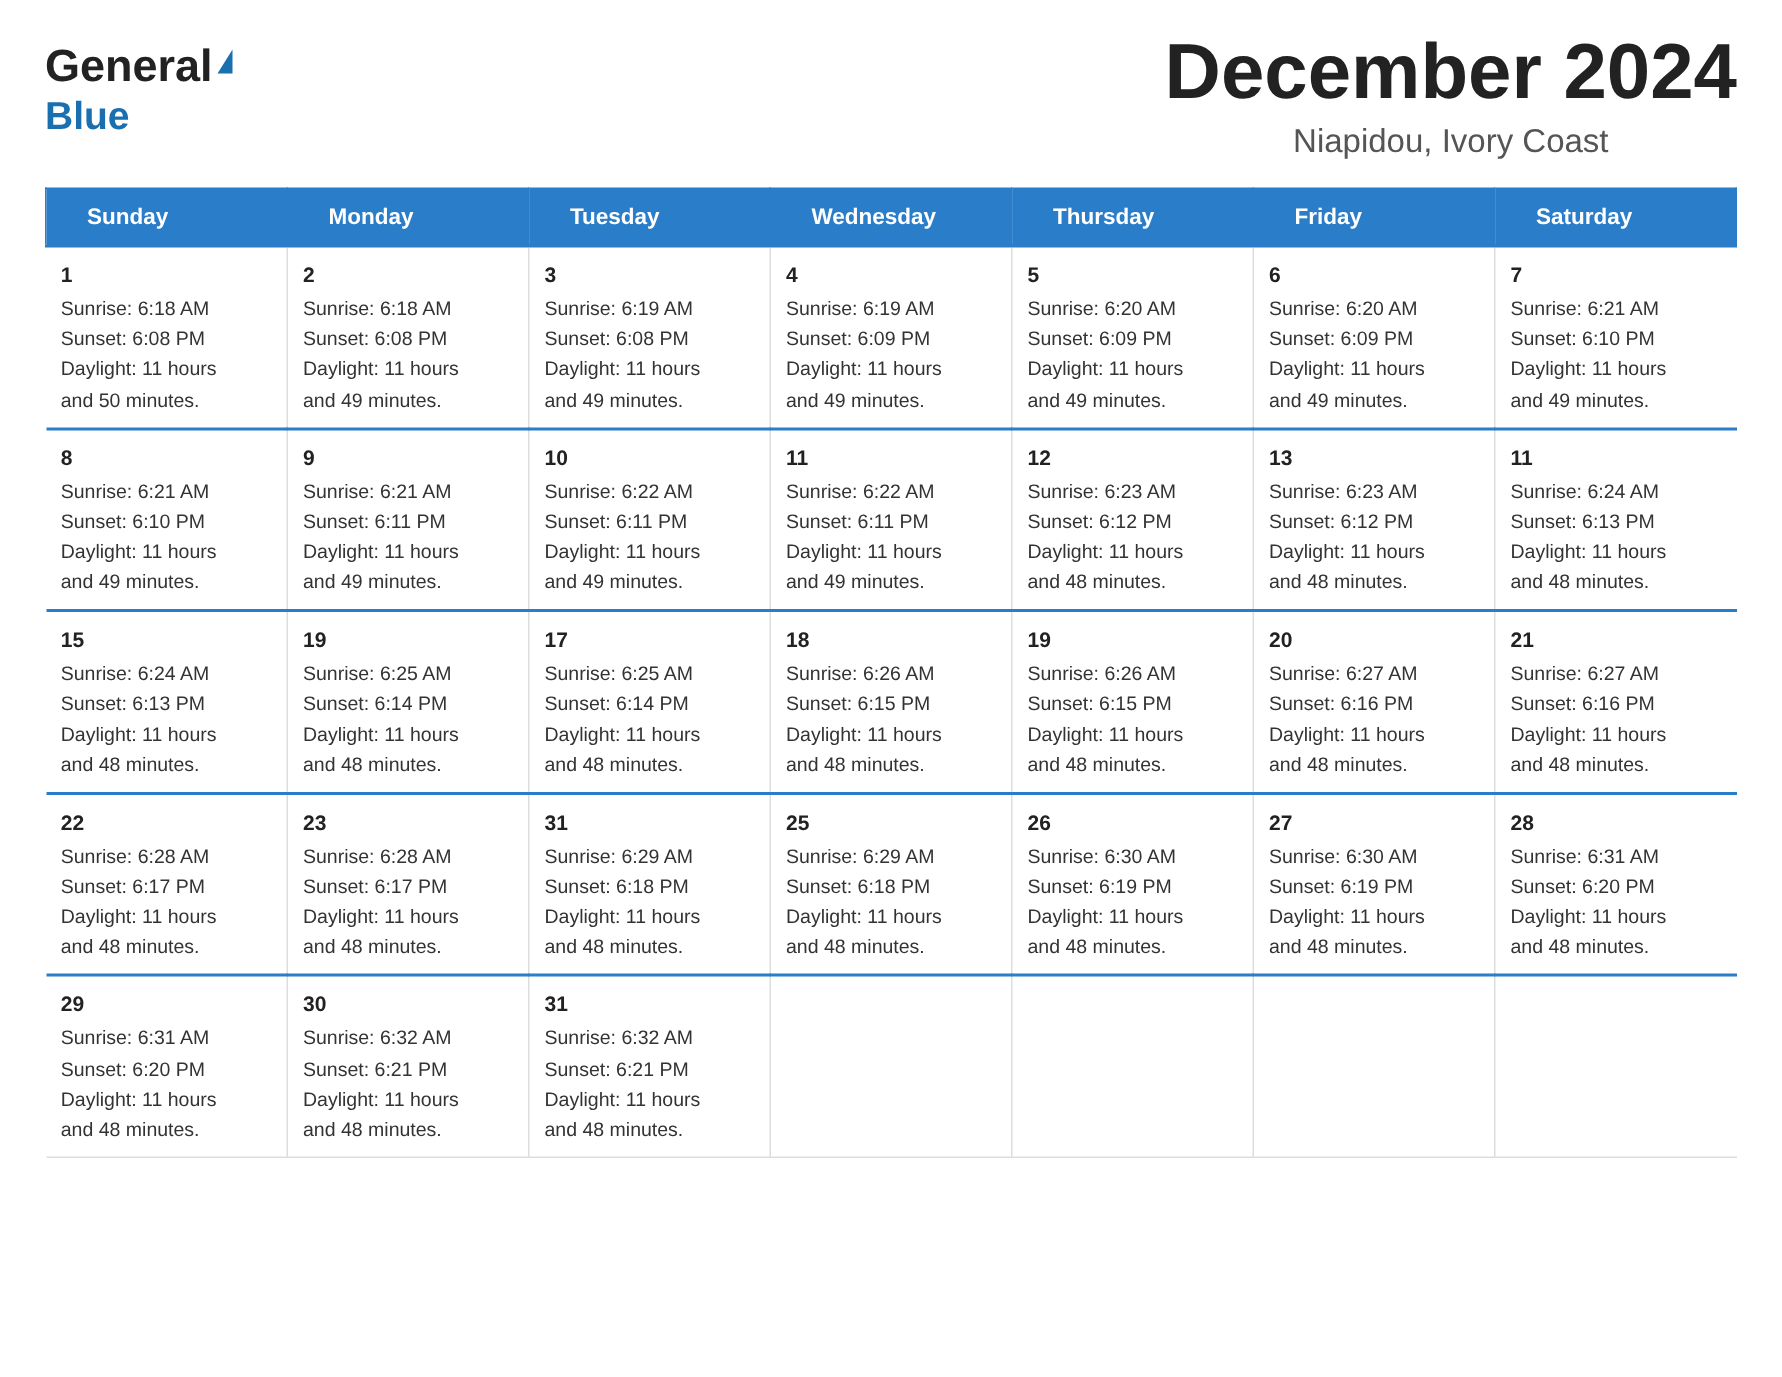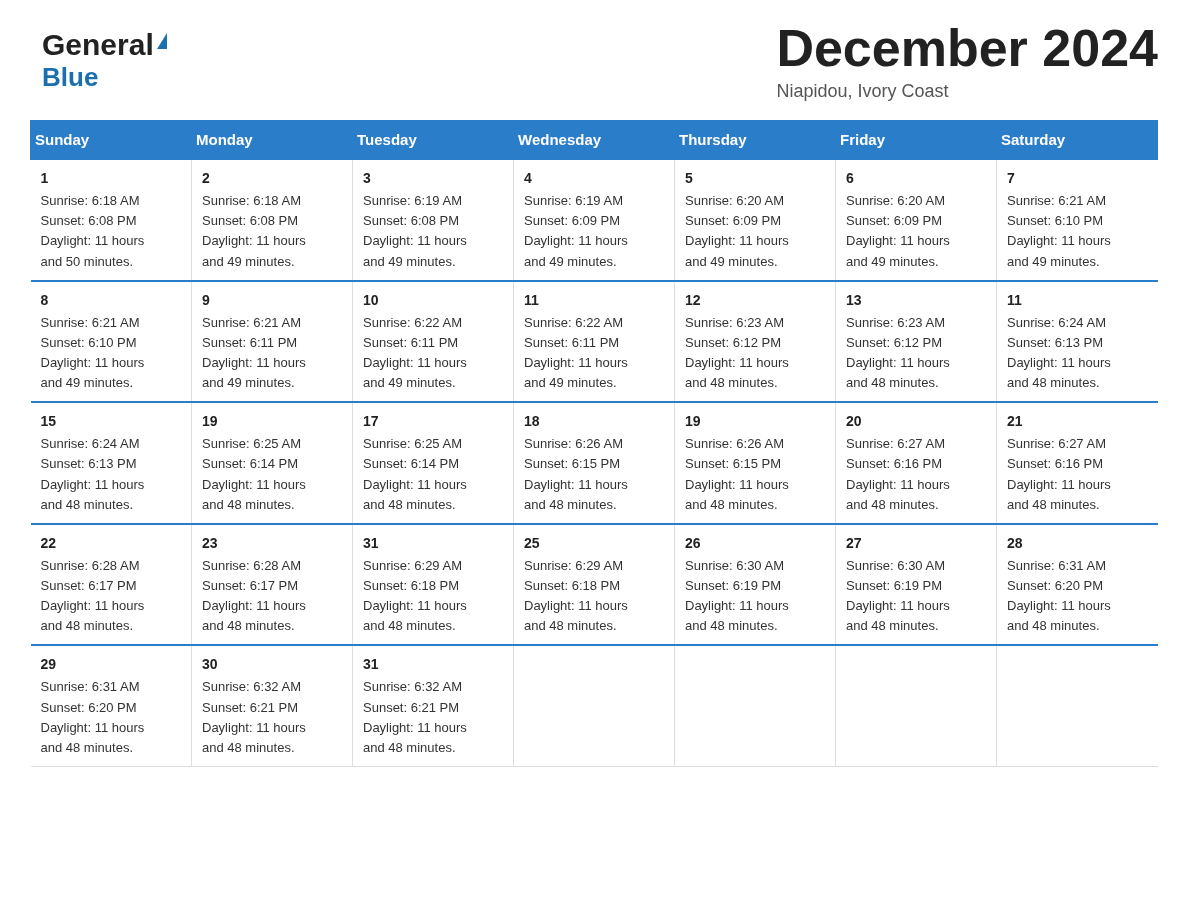--- a/index.html
+++ b/index.html
@@ -15,57 +15,56 @@
       display: flex;
       justify-content: space-between;
       align-items: flex-start;
       margin-bottom: 18px;
     }
     .logo {
       display: flex;
       flex-direction: column;
       align-items: flex-start;
       margin-top: 8px;
-      margin-left: 12px;
     }
     .logo-triangle {
       display: inline-block;
       width: 0;
       height: 0;
       border-left: 10px solid transparent;
       border-bottom: 16px solid #1a6faf;
       margin-left: 3px;
       vertical-align: middle;
       position: relative;
       top: -4px;
     }
     .title-area {
-      text-align: left;
+      text-align: center;
     }
     .month-title {
       font-size: 52px;
       font-weight: bold;
       color: #222;
       line-height: 1.1;
     }
     .location {
-      font-size: 18px;
+      font-size: 22px;
       color: #555;
       margin-top: 4px;
     }
     table {
       width: 100%;
       border-collapse: collapse;
     }
     thead tr th {
       background-color: #2a7dc9;
       color: #fff;
       font-size: 15px;
       font-weight: bold;
-      padding: 10px 4px;
+      padding: 10px 27px;
       text-align: left;
       border: 1px solid #2a7dc9;
     }
     tbody tr {
       border-top: 2px solid #2a7dc9;
     }
     tbody tr td {
       vertical-align: top;
       padding: 8px 10px;
       font-size: 13px;

